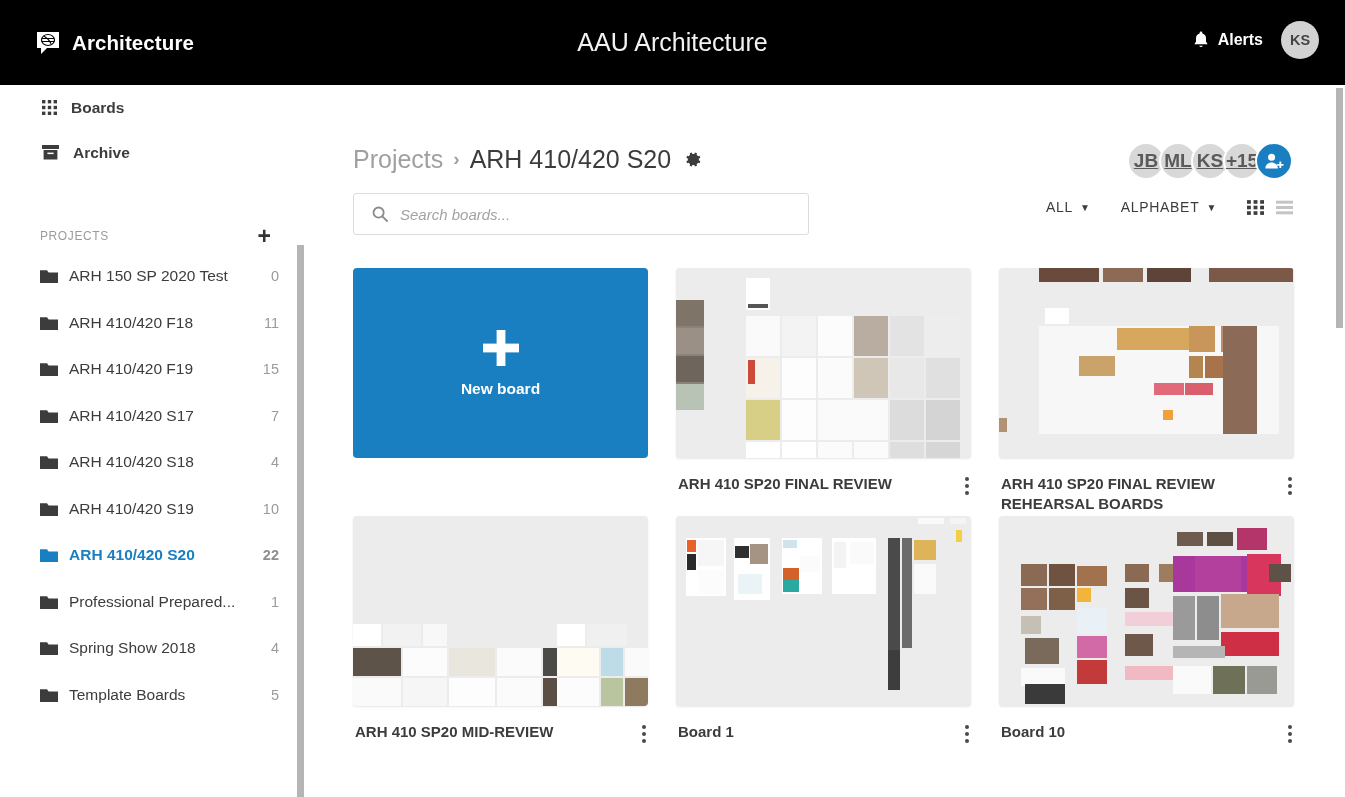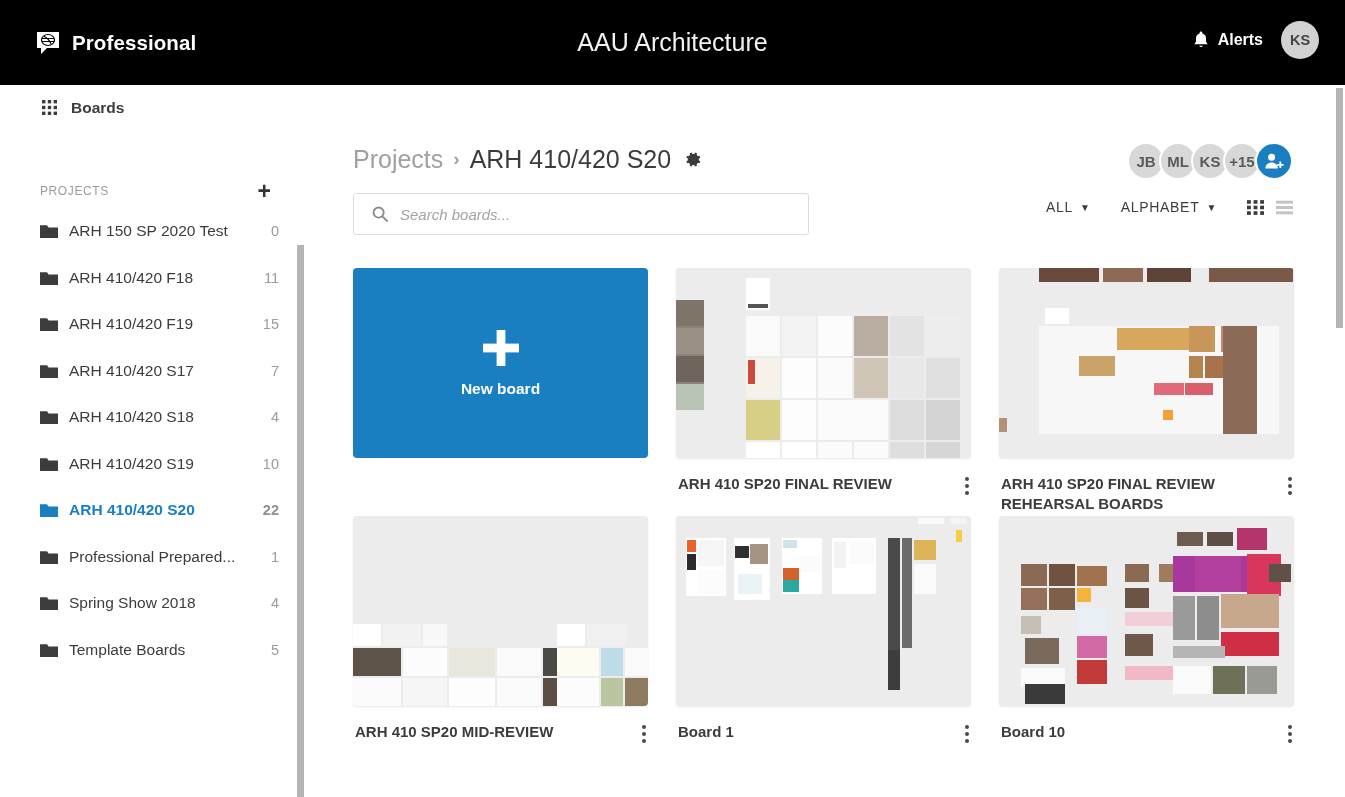--- a/index.html
+++ b/index.html
@@ -99,23 +99,24 @@
   .gear { width: 19px; height: 19px; margin-left: 12px; cursor: pointer; display:block; }
 
   .avatars {
     position: absolute; right: 52px; top: 57px;
     display: flex; align-items: center;
   }
   .av {
     width: 38px; height: 38px; border-radius: 50%;
     background: #d8d8d8; color: #5a5a5a;
     display: flex; align-items: center; justify-content: center;
-    font-size: 15px; font-weight: 700;
+    font-size: 19px; font-weight: 700;
     margin-left: -6px; cursor: pointer;
     border: 2px solid #fff;
+    text-decoration: underline;
   }
   .av:first-child { margin-left: 0; }
   .av-add {
     width: 38px; height: 38px; border-radius: 50%;
     background: #1a7fc1; margin-left: -6px; cursor: pointer;
     display: flex; align-items: center; justify-content: center;
     border: 2px solid #fff;
   }
 
   .toolbar-row {
@@ -196,21 +197,21 @@
 
 <div class="topbar">
   <div class="brand">
     <svg class="brand-logo" viewBox="0 0 26 26">
       <path d="M2 2 h22 v16 h-12 l-6 6 v-6 h-4 z" fill="#fff"></path>
       <g stroke="#000" stroke-width="1.2" fill="none">
         <ellipse cx="13" cy="10" rx="6.5" ry="5.5"></ellipse>
         <path d="M7 8.5 h12 M7 11.5 h12 M9 6.2 c3 1.5 5 3 7 7.5"></path>
       </g>
     </svg>
-    <span class="brand-name">Professional</span>
+    <span class="brand-name">Architecture</span>
   </div>
   <div class="topbar-title">AAU Architecture</div>
   <div class="topbar-right">
     <div class="alerts">
       <svg class="bell" viewBox="0 0 16 18">
         <path d="M8 0.6 a1.4 1.4 0 0 1 1.4 1.4 v0.6 a5 5 0 0 1 3.6 4.8 v3.2 l1.6 2.6 h-13.2 l1.6-2.6 v-3.2 a5 5 0 0 1 3.6-4.8 v-0.6 a1.4 1.4 0 0 1 1.4-1.4 z" fill="#fff"></path>
         <path d="M6.2 14.8 a1.9 1.9 0 0 0 3.6 0 z" fill="#fff"></path>
       </svg>
       <span class="alerts-label">Alerts</span>
     </div>
@@ -230,20 +231,28 @@
           <rect x="5.8" y="5.8" width="3.4" height="3.4"></rect>
           <rect x="11.6" y="5.8" width="3.4" height="3.4"></rect>
         <rect x="0" y="11.6" width="3.4" height="3.4"></rect>
           <rect x="5.8" y="11.6" width="3.4" height="3.4"></rect>
           <rect x="11.6" y="11.6" width="3.4" height="3.4"></rect>
       </g>
     </svg>
     <span class="nav-label">Boards</span>
   </div>
 
+  <div class="nav-item">
+    <svg class="icon-archive" viewBox="0 0 17 15">
+      <rect x="0" y="0" width="17" height="4" fill="#3c3c3c"></rect>
+      <rect x="1.6" y="5" width="13.8" height="9.5" fill="#3c3c3c"></rect>
+      <rect x="5.4" y="7.6" width="6.2" height="1.5" fill="#fff"></rect>
+    </svg>
+    <span class="nav-label">Archive</span>
+  </div>
 
   <div class="projects-head">
     <span class="projects-title">PROJECTS</span>
     <span class="plus-btn">+</span>
   </div>
 
   <div id="project-list">
       <div class="proj-item">
         <svg class="folder" viewBox="0 0 18 14">
           <path d="M0 1.2h7l1.6 2.2H18V14H0z" fill="#3c3c3c"></path>

